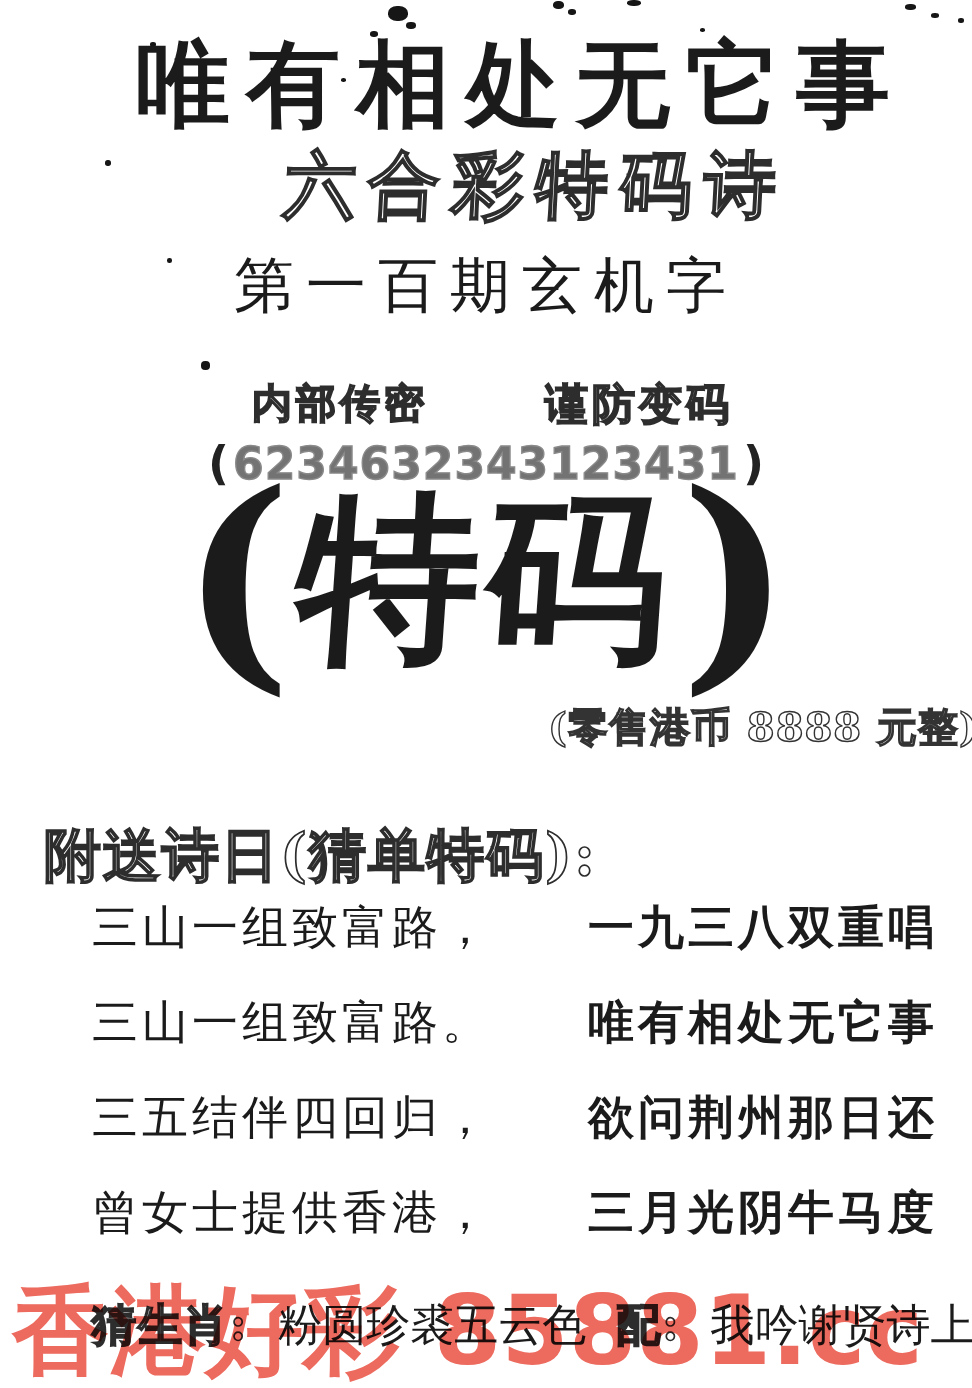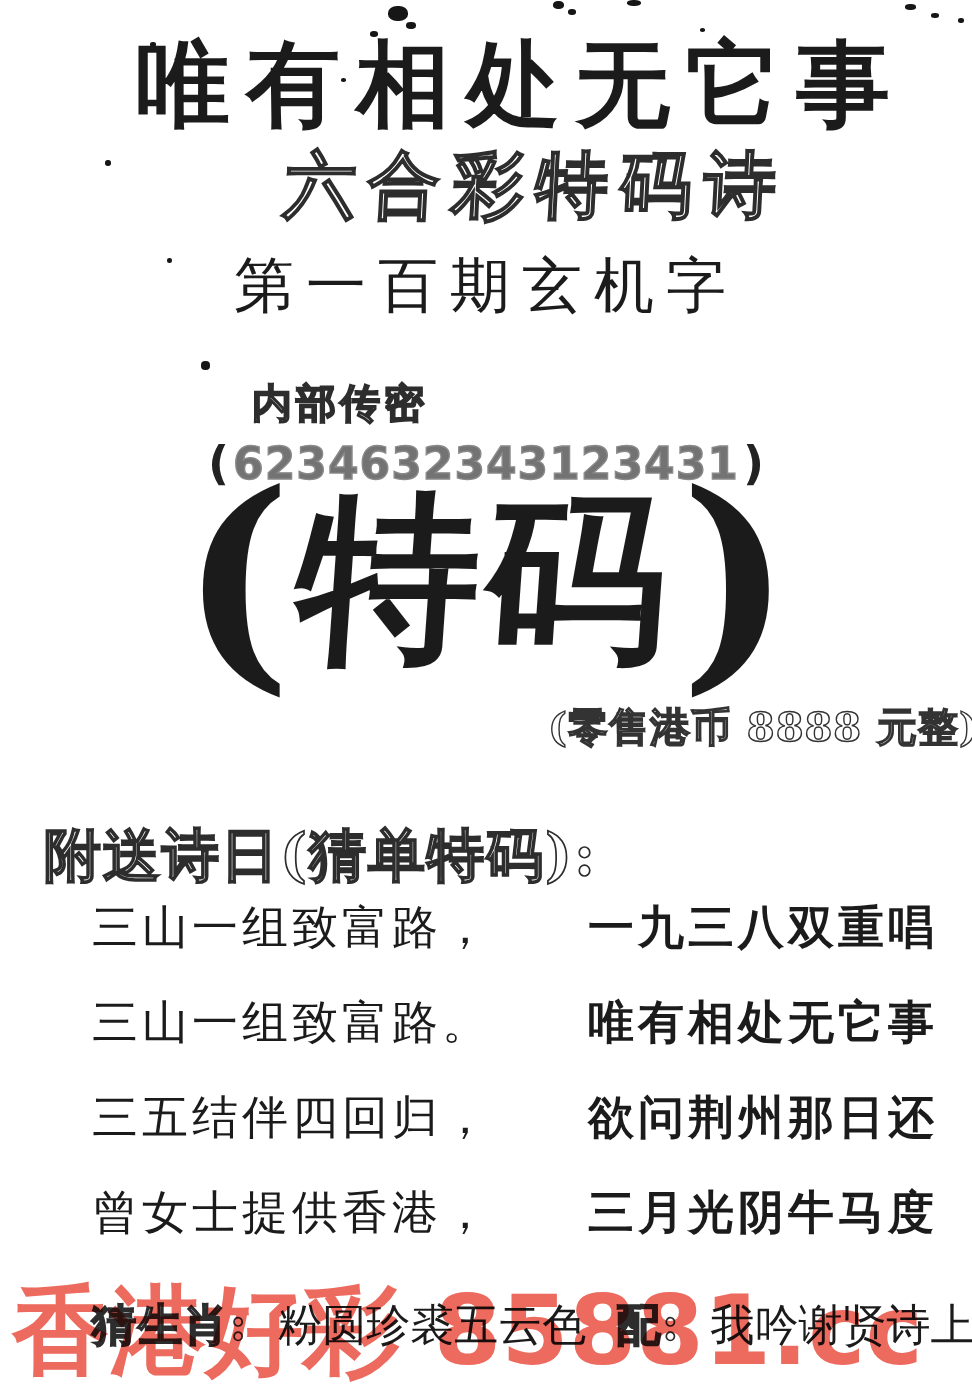--- a/index.html
+++ b/index.html
@@ -116,20 +116,21 @@
     <div class="speck" style="left:167px;top:258px;width:5px;height:5px;"></div>
     <div class="speck" style="left:201px;top:361px;width:9px;height:9px;"></div>
   </div>
 
   <div class="title">唯有相处无它事</div>
   <div class="subtitle outline">六合彩特码诗</div>
   <div class="issue">第一百期玄机字</div>
 
   <div class="labels-row">
     <span class="label label-secret outline">内部传密</span>
+    <span class="label label-warning outline">谨防变码</span>
   </div>
 
   <div class="code-line"><span class="code-paren">(</span><span class="bubble">6234632343123431</span><span class="code-paren">)</span></div>
 
   <div class="special"><span class="sp-paren">(</span><span class="sp-word">特码</span><span class="sp-paren">)</span></div>
 
   <div class="price outline-thin">(零售港币 8888 元整)</div>
 
   <div class="intro outline">附送诗日(猜单特码):</div>
 

